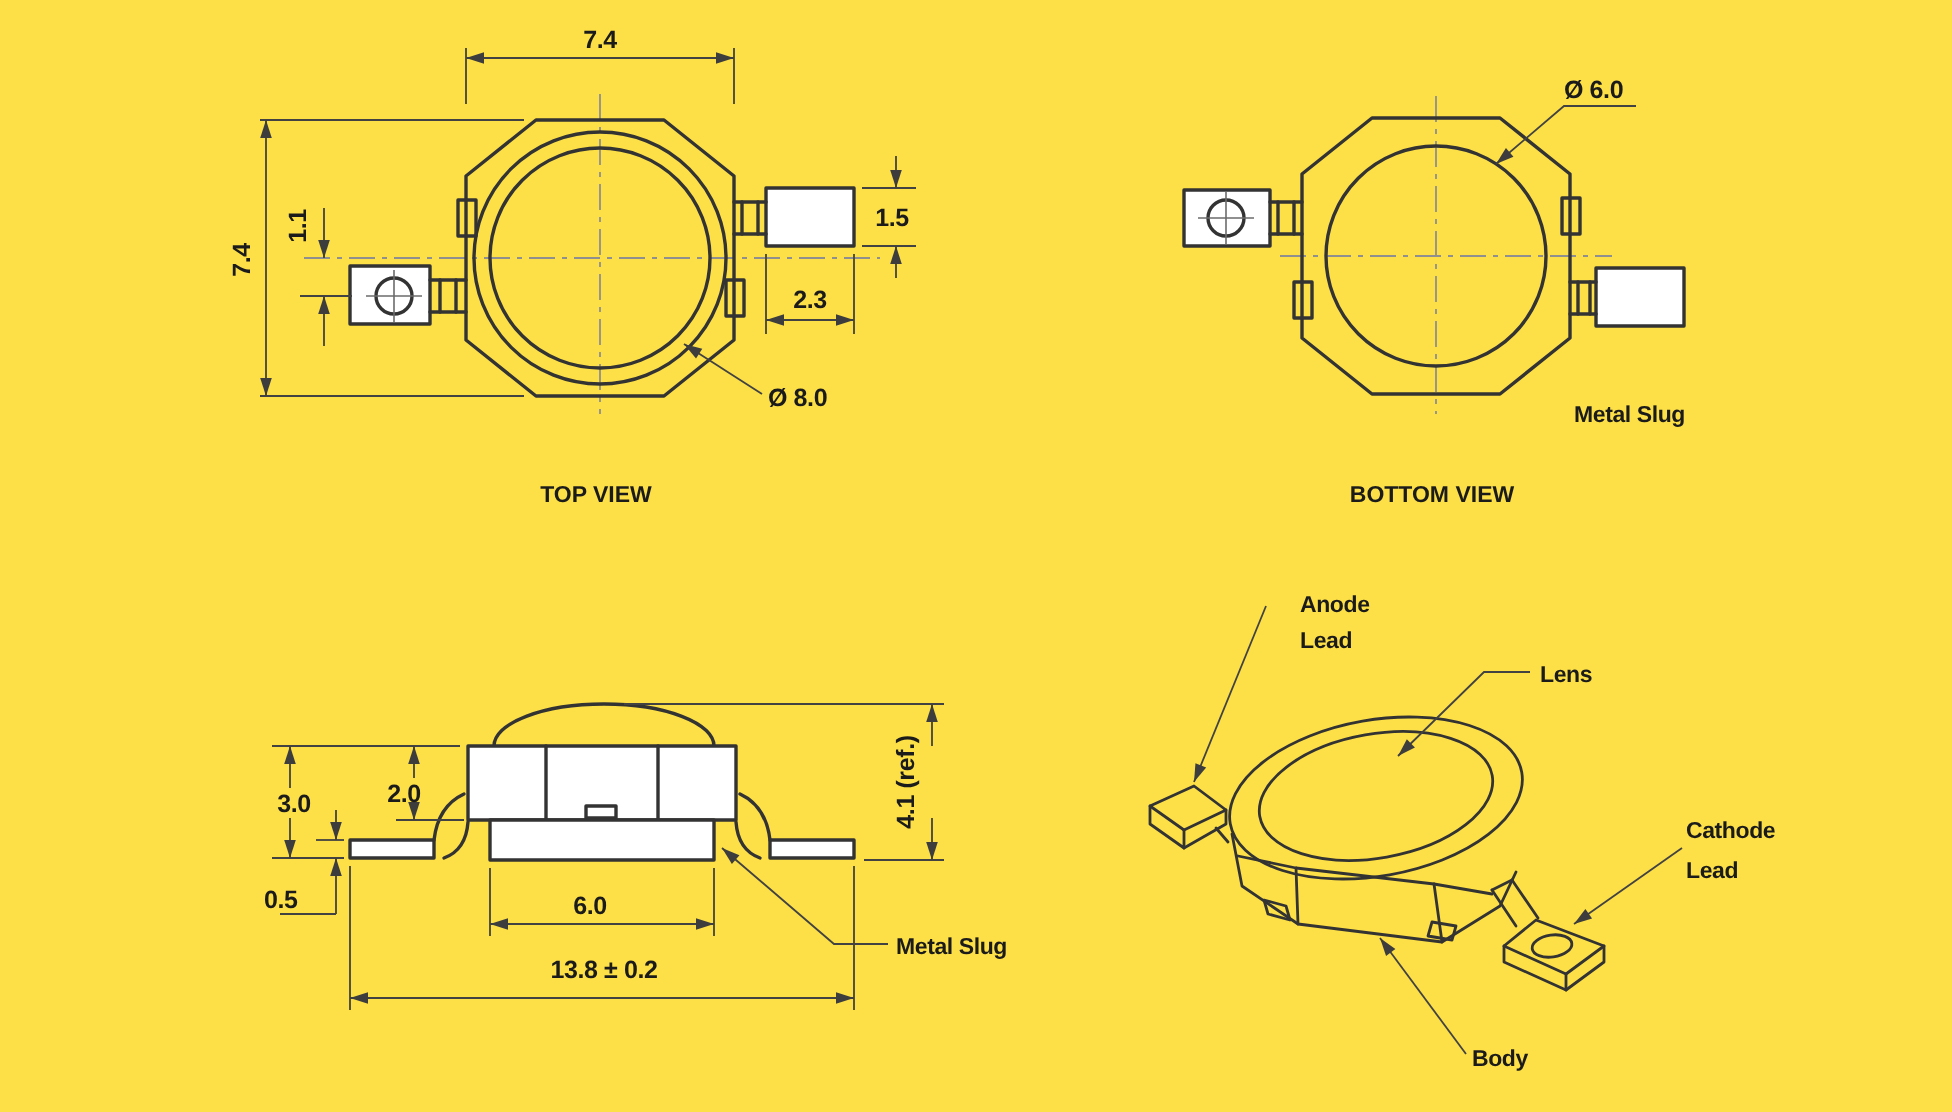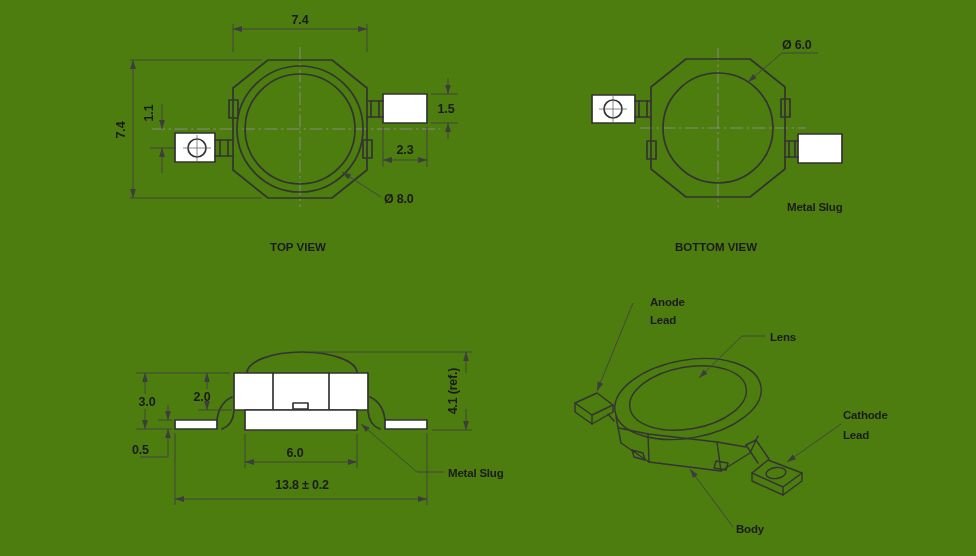--- a/index.html
+++ b/index.html
@@ -1,16 +1,16 @@
 <!DOCTYPE html>
 <html><head>
 <meta charset="utf-8">
 <style>
   html,body{margin:0;padding:0;background:#ffffff;}
-  #stage{position:relative;width:976px;height:556px;background:#4d7c0f;overflow:hidden;
+  #stage{position:relative;width:976px;height:556px;background:#fde047;overflow:hidden;
          font-family:"Liberation Sans", sans-serif;}
   svg{position:absolute;left:0;top:0;}
   text{fill:#1b1b1b;font-family:"Liberation Sans", sans-serif;font-weight:700;letter-spacing:-0.2px;}
   .dimtxt{font-size:12.5px;}
   .captxt{font-size:11.5px;letter-spacing:0px;}
   .lbltxt{font-size:11.5px;}
   .obj{stroke:#333333;stroke-width:1.7;fill:none;stroke-linejoin:round;stroke-linecap:round;}
   .obj2{stroke:#333333;stroke-width:1.4;fill:none;stroke-linejoin:round;stroke-linecap:round;}
   .objw{stroke:#333333;stroke-width:1.7;fill:#ffffff;stroke-linejoin:round;}
   .dim{stroke:#424242;stroke-width:0.9;fill:none;}

